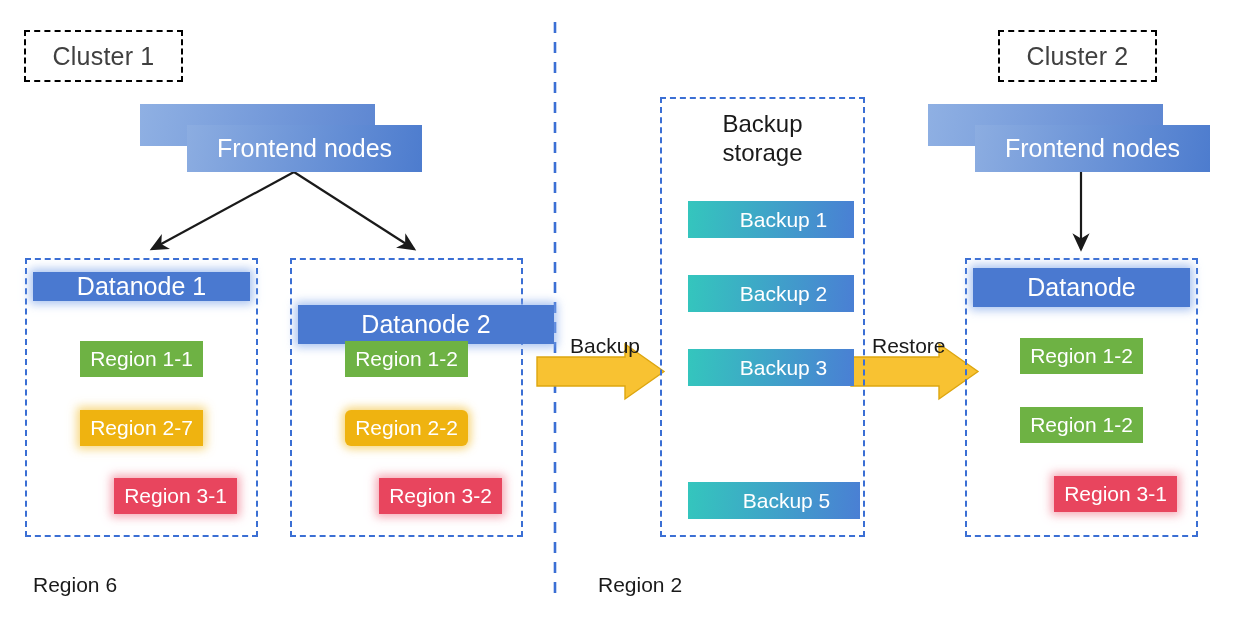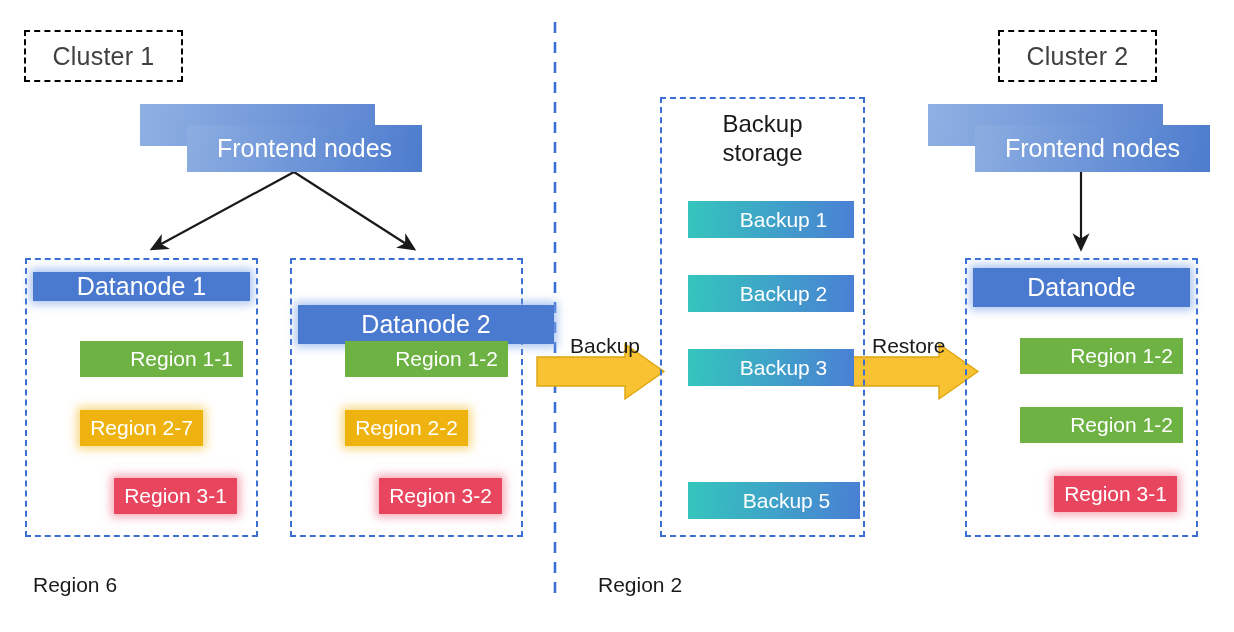--- a/index.html
+++ b/index.html
@@ -80,21 +80,21 @@
   
   .region-chip {
     position: absolute;
     color: #ffffff;
     font-size: 21px;
     display: flex;
     align-items: center;
     justify-content: center;
     white-space: nowrap;
   }
-  .region-green  { background: #6eb244; padding-left: 40px; }
+  .region-green  { background: #6eb244; }
   .region-yellow {
     background: #efb310;
     box-shadow: 0 0 9px 3px rgba(245,205,95,.8);
   }
   .region-red {
     background: #e8455e;
     box-shadow: 0 0 9px 3px rgba(242,145,160,.8);
     margin-left: 34px;
   }
 
@@ -196,21 +196,21 @@
 
   <div class="dashed-box" style="left:290px; top:258px; width:233px; height:279px;"></div>
 
   <div class="node-header" style="left:298px; top:268px; width:256px; height:39px;margin-top:37px;">
     <span>Datanode 2</span>
   </div>
 
   <div class="region-chip region-green" style="left:345px; top:341px; width:123px; height:36px;">
     <span>Region 1-2</span>
   </div>
-  <div class="region-chip region-yellow" style="left:345px; top:410px; width:123px; height:36px;">
+  <div class="region-chip region-yellow" style="left:345px; top:410px; width:123px; height:36px;border-radius:6px;">
     <span>Region 2-2</span>
   </div>
   <div class="region-chip region-red" style="left:345px; top:478px; width:123px; height:36px;">
     <span>Region 3-2</span>
   </div>
 
   <div class="dashed-box" style="left:660px; top:97px; width:205px; height:440px;"></div>
 
   <div class="storage-title" style="left:660px; top:110px; width:205px;">
     <div>Backup</div>

